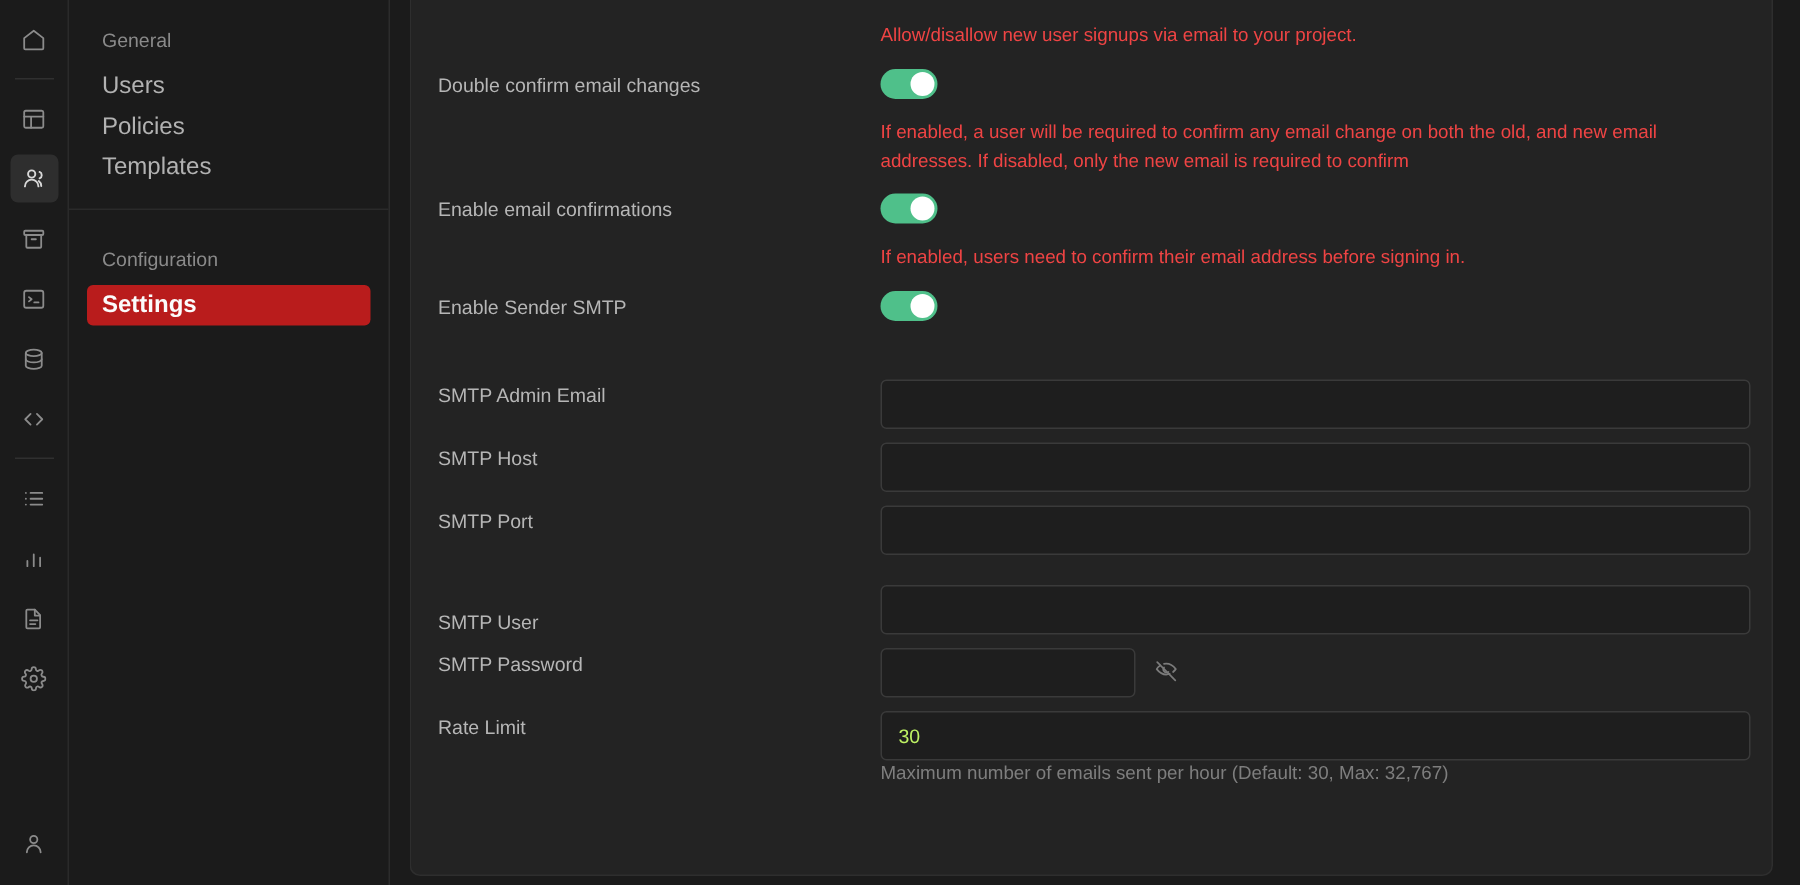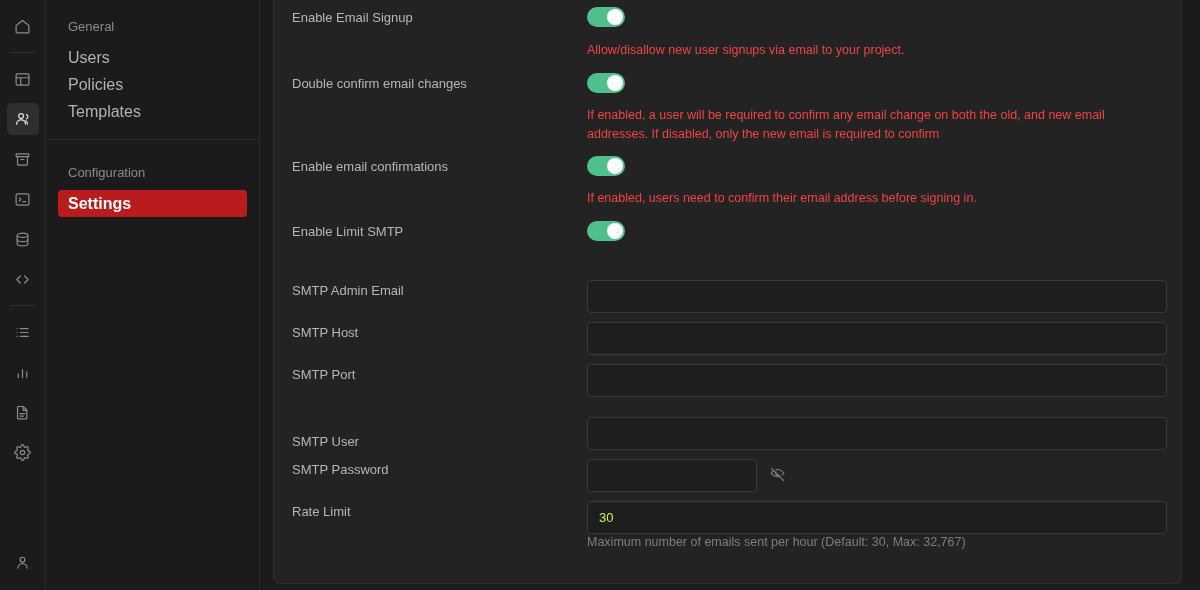--- a/index.html
+++ b/index.html
@@ -332,26 +332,20 @@
       <div class="side-heading">Configuration</div>
       <div class="side-item active">Settings</div>
     </div>
 
   </div>
 
   <div class="main-wrap">
     <div class="panel">
       <div class="panel-inner">
 
-        <div class="row toggle-block" style="margin-top:7px;">
-          <div class="row-label">Enable Email Signup</div>
-          <div class="row-control">
-            <span class="toggle"></span>
-          </div>
-        </div>
         <div class="row" style="margin-top:14px;">
           <div class="row-label"></div>
           <div class="row-control desc">Allow/disallow new user signups via email to your project.</div>
         </div>
 
         <div class="row toggle-block" style="margin-top:13px;">
           <div class="row-label">Double confirm email changes</div>
           <div class="row-control">
             <span class="toggle"></span>
           </div>
@@ -366,21 +360,21 @@
           <div class="row-control">
             <span class="toggle"></span>
           </div>
         </div>
         <div class="row" style="margin-top:13px;">
           <div class="row-label"></div>
           <div class="row-control desc">If enabled, users need to confirm their email address before signing in.</div>
         </div>
 
         <div class="row toggle-block" style="margin-top:13px;">
-          <div class="row-label">Enable Limit SMTP</div>
+          <div class="row-label">Enable Sender SMTP</div>
           <div class="row-control">
             <span class="toggle"></span>
           </div>
         </div>
 
         <div class="row" style="margin-top:39px;">
           <div class="row-label">SMTP Admin Email</div>
           <div class="row-control">
             <input class="field-input" type="text" value="" style="">
           </div>

